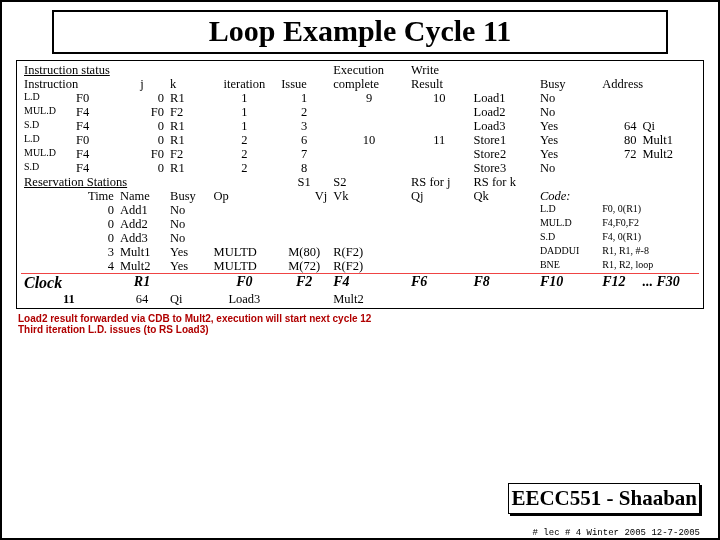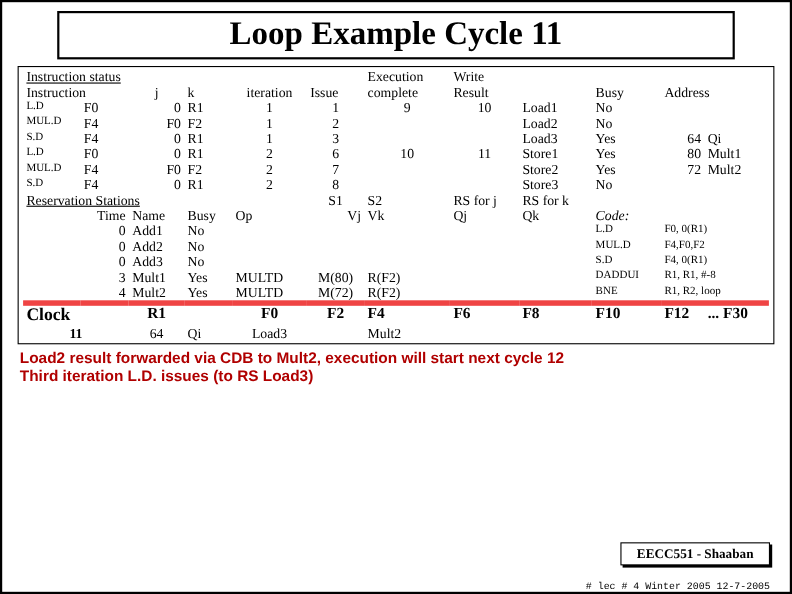--- a/index.html
+++ b/index.html
@@ -33,38 +33,38 @@
     font-size: 12.5px;
     line-height: 1.12;
   }
   table.tbl td {
     padding: 0 3px;
     vertical-align: top;
     white-space: nowrap;
   }
   .u { text-decoration: underline; }
   .sm { font-size: 10px; }
-  .clockrow td { border-top: 5px solid #ef4444; font-weight: bold; font-size: 14px; padding-top:1px; }
+  .clockrow td { border-top: 1px solid #ef4444; font-style: italic; font-weight: bold; font-size: 14px; padding-top:1px; }
   .valrow td { font-style: normal; font-size: 12.5px; }
   .notes {
     margin: 4px 16px 0 16px;
     font-family: Arial, sans-serif;
-    font-size: 14px;
+    font-size: 10px;
     font-weight: bold;
     color: #b00000;
     line-height: 1.15;
   }
   .footer-box {
     position: absolute;
     right: 18px;
     bottom: 24px;
     border: 1px solid #000;
     box-shadow: 2px 2px 0 #000;
-    padding: 2px 14px;
-    font-size: 12px;
+    padding: 2px 2px;
+    font-size: 21px;
     font-weight: bold;
   }
   .footer-sm {
     position: absolute;
     right: 18px;
     bottom: 0;
     font-size: 9px;
     font-family: Liberation Mono, monospace;
   }
 </style>

